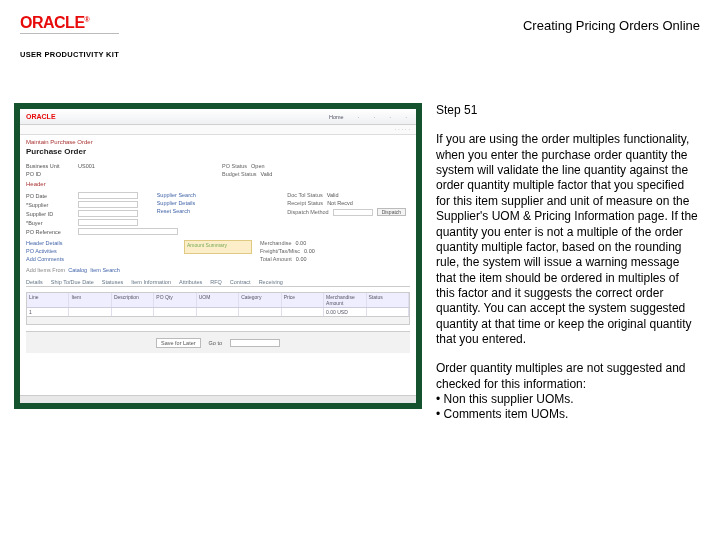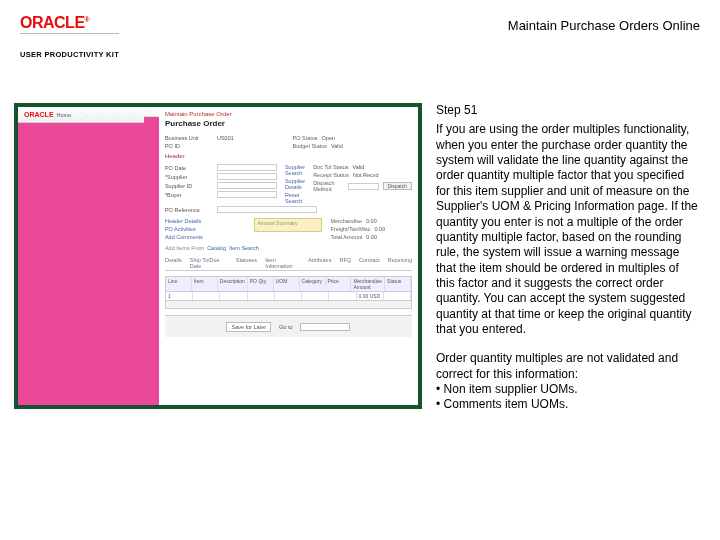--- a/index.html
+++ b/index.html
@@ -57,38 +57,38 @@
     flex: 0 0 408px;
     height: 306px;
   }
   .text-col {
     flex: 1;
     font-size: 12px;
     line-height: 1.28;
     color: #000;
   }
   .step-label {
-    margin-bottom: 4px;
+    margin-bottom: 14px;
   }
   .body-para {
     margin-bottom: 14px;
   }
   .bullet-line {
     display: block;
   }
   
   .app {
     width: 100%;
     height: 100%;
-    border: 4px solid #14532d;
-    background: #ec4899;
+    border: 6px solid #14532d;
+    background: #a21caf;
     font-size: 5.5px;
     color: #555;
     display: flex;
-    flex-direction: row;
+    flex-direction: column;
   }
   .app-top {
     height: 16px;
     background: linear-gradient(#fff,#eef0f2);
     display: flex;
     align-items: center;
     justify-content: space-between;
     padding: 0 6px;
     border-bottom: 1px solid #d0d0d0;
   }
@@ -159,21 +159,21 @@
 </head>
 <body>
 
 <div class="header">
   <div class="logo-block">
     <div class="oracle-logo">
       <span>ORACLE</span><span class="rm">®</span>
     </div>
     <div class="upk">USER PRODUCTIVITY KIT</div>
   </div>
-  <div class="doc-title">Maintain Purchase Orders Online</div>
+  <div class="doc-title">Creating Pricing Orders Online</div>
 </div>
 
 <div class="content">
   <div class="screenshot-col">
     <div class="app">
       <div class="app-top">
         <span class="app-logo">ORACLE</span>
         <div class="app-tabs">
           <span>Home</span>
           <span>·</span>
@@ -326,17 +326,17 @@
           <span class="nsel"></span>
         </div>
       </div>
       <div class="scroll"></div>
     </div>
   </div>
 
   <div class="text-col">
     <div class="step-label">Step 51</div>
     <div class="body-para">If you are using the order multiples functionality, when you enter the purchase order quantity the system will validate the line quantity against the order quantity multiple factor that you specified for this item supplier and unit of measure on the Supplier's UOM &amp; Pricing Information page. If the quantity you enter is not a multiple of the order quantity multiple factor, based on the rounding rule, the system will issue a warning message that the item should be ordered in multiples of this factor and it suggests the correct order quantity. You can accept the system suggested quantity at that time or keep the original quantity that you entered.</div>
-    <div>Order quantity multiples are not validated and correct for this information:</div>
-    <span class="bullet-line">• Non item supplier UOMs.</span>
+    <div>Order quantity multiples are not suggested and checked for this information:</div>
+    <span class="bullet-line">• Non this supplier UOMs.</span>
     <span class="bullet-line">• Comments item UOMs.</span>
   </div>
 </div>
 
 </body></html>

